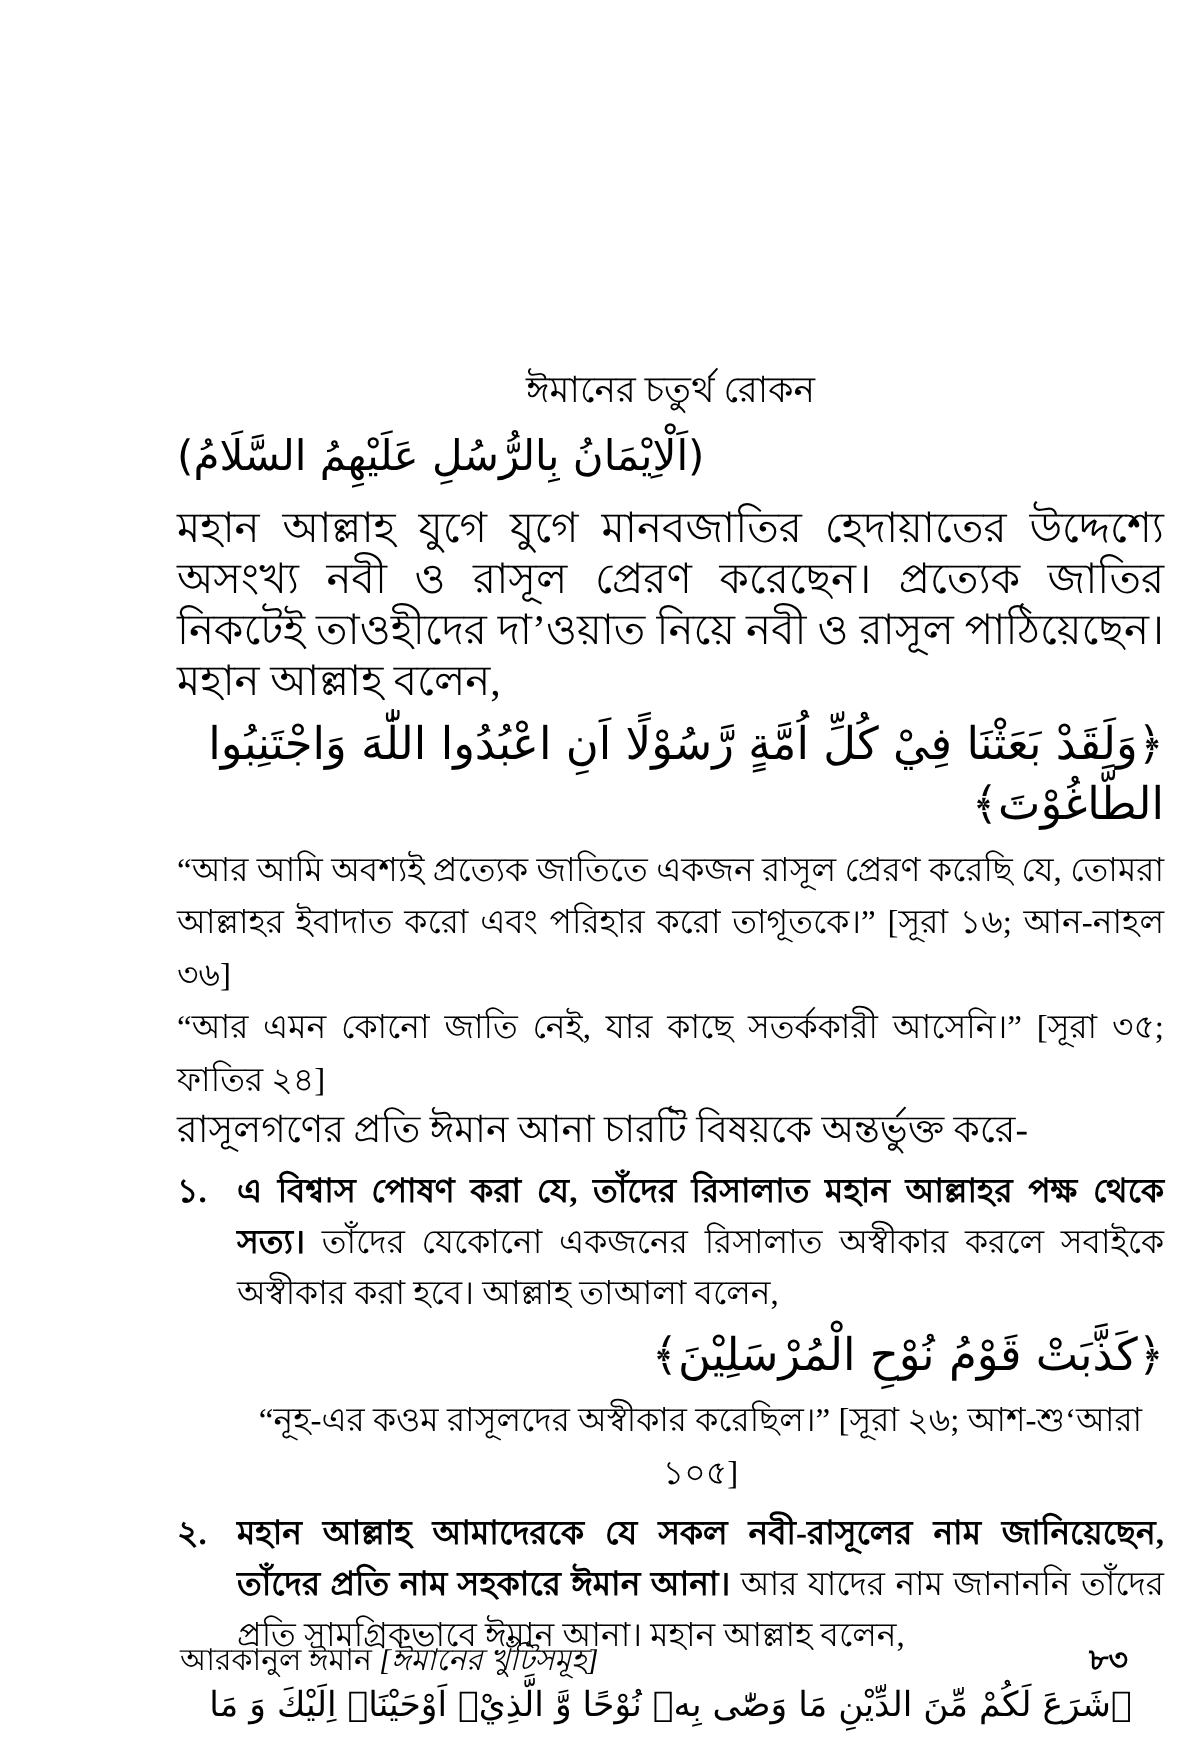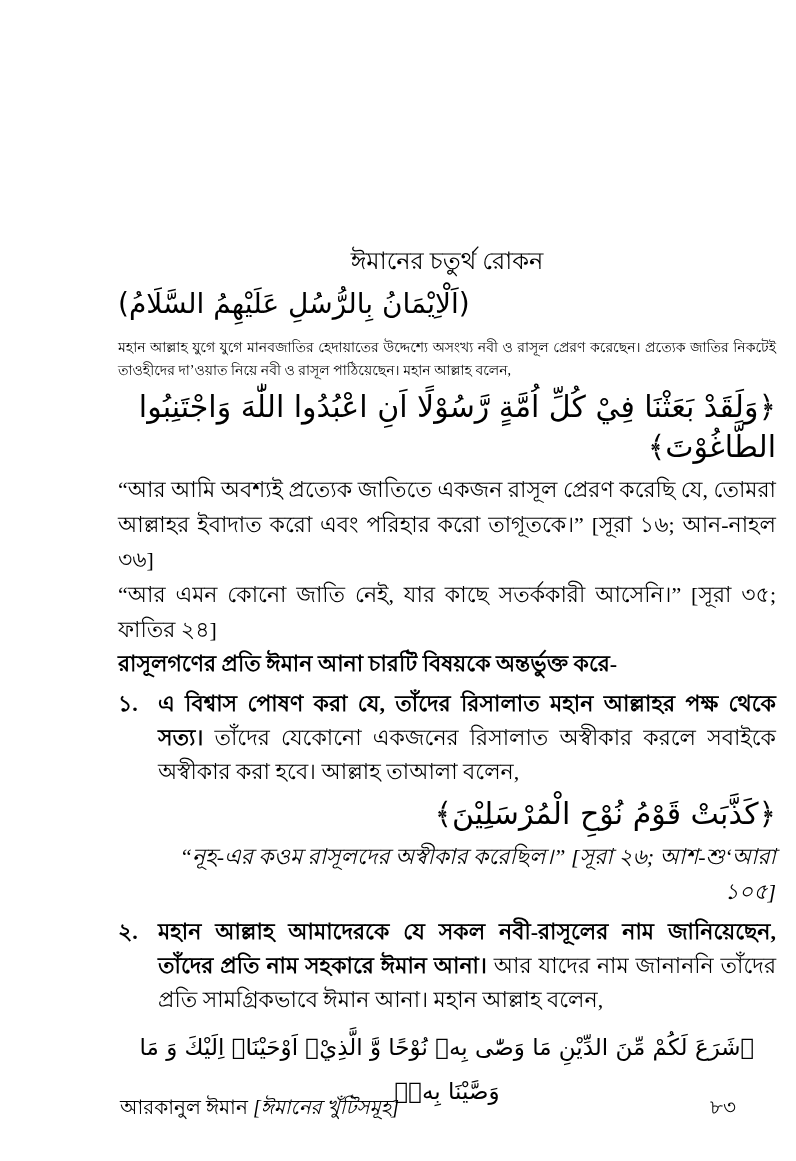--- a/index.html
+++ b/index.html
@@ -14,42 +14,42 @@
     text-align:center;font-size:24px;line-height:34px;font-weight:normal;margin:0;
   }
   .title{
     text-align:center;font-size:35px;line-height:48px;font-weight:bold;margin:4px 0 10px 0;
   }
   .arabic{direction:rtl;font-family:"DejaVu Sans",sans-serif;}
   .arabic-title{
     text-align:left;font-size:28px;line-height:52px;margin:0 0 6px 0;
   }
   .para{
-    font-size:14px;line-height:23px;text-align:justify;margin:0;
+    font-size:28px;line-height:34px;text-align:justify;margin:0;
   }
   .verse{
     text-align:right;font-size:30px;line-height:40px;margin:5px 0 5px 0;
   }
   .quote-line{font-size:22px;line-height:35px;text-align:justify;margin:0;}
-  .lead-in{font-size:22px;line-height:34px;margin:0;font-weight:bold;}
+  .lead-in{font-size:25px;line-height:34px;margin:0;}
   .item{display:flex;margin:6px 0 0 0;}
   .item-num{width:40px;flex-shrink:0;font-size:22px;line-height:34px;font-weight:bold;}
   .item-body{flex:1;font-size:22px;line-height:34px;text-align:justify;}
   .item-body .bold{font-weight:bold;}
   .verse-two{
     text-align:center;font-size:23px;line-height:44px;margin:8px 0 0 0;
   }
   .footer{
-    position:absolute;left:74px;right:60px;top:1094px;
+    position:absolute;left:74px;right:44px;top:1094px;
     display:flex;justify-content:space-between;align-items:baseline;
     font-size:20px;line-height:26px;
   }
   .footer .book{white-space:nowrap;}
   .footer .book .sub{font-style:italic;}
-  .footer .pageno{font-weight:normal;}
+  .footer .pageno{font-weight:bold;}
 </style>
 </head>
 <body>
 
 <div class="page">
   <div class="content">
 
     <p class="kicker">ঈমানের চতুর্থ রোকন</p>
     <p class="arabic arabic-title">(اَلْاِيْمَانُ بِالرُّسُلِ عَلَيْهِمُ السَّلَامُ)</p>
 
@@ -61,21 +61,21 @@
     <p class="quote-line"><span>“আর এমন কোনো জাতি নেই, যার কাছে সতর্ককারী আসেনি।”</span> <span>[সূরা ৩৫; ফাতির ২৪]</span></p>
 
     <p class="lead-in">রাসূলগণের প্রতি ঈমান আনা চারটি বিষয়কে অন্তর্ভুক্ত করে-</p>
 
     <div class="item">
       <div class="item-num">১.</div>
       <div class="item-body">
         <span class="bold">এ বিশ্বাস পোষণ করা যে, তাঁদের রিসালাত মহান আল্লাহর পক্ষ থেকে সত্য।</span>
         <span>তাঁদের যেকোনো একজনের রিসালাত অস্বীকার করলে সবাইকে অস্বীকার করা হবে। আল্লাহ তাআলা বলেন,</span>
         <p class="arabic verse">﴿كَذَّبَتْ قَوْمُ نُوْحِ الْمُرْسَلِيْنَ﴾</p>
-        <p class="quote-line" style="text-align:right;font-style:italic;"><span>“নূহ-এর কওম রাসূলদের অস্বীকার করেছিল।”</span> <span>[সূরা ২৬; আশ-শু‘আরা ১০৫]</span></p>
+        <p class="quote-line" style="text-align:center;"><span>“নূহ-এর কওম রাসূলদের অস্বীকার করেছিল।”</span> <span>[সূরা ২৬; আশ-শু‘আরা ১০৫]</span></p>
       </div>
     </div>
 
     <div class="item">
       <div class="item-num">২.</div>
       <div class="item-body">
         <span class="bold">মহান আল্লাহ আমাদেরকে যে সকল নবী-রাসূলের নাম জানিয়েছেন, তাঁদের প্রতি নাম সহকারে ঈমান আনা।</span>
         <span>আর যাদের নাম জানাননি তাঁদের প্রতি সামগ্রিকভাবে ঈমান আনা। মহান আল্লাহ বলেন,</span>
       </div>
     </div>

